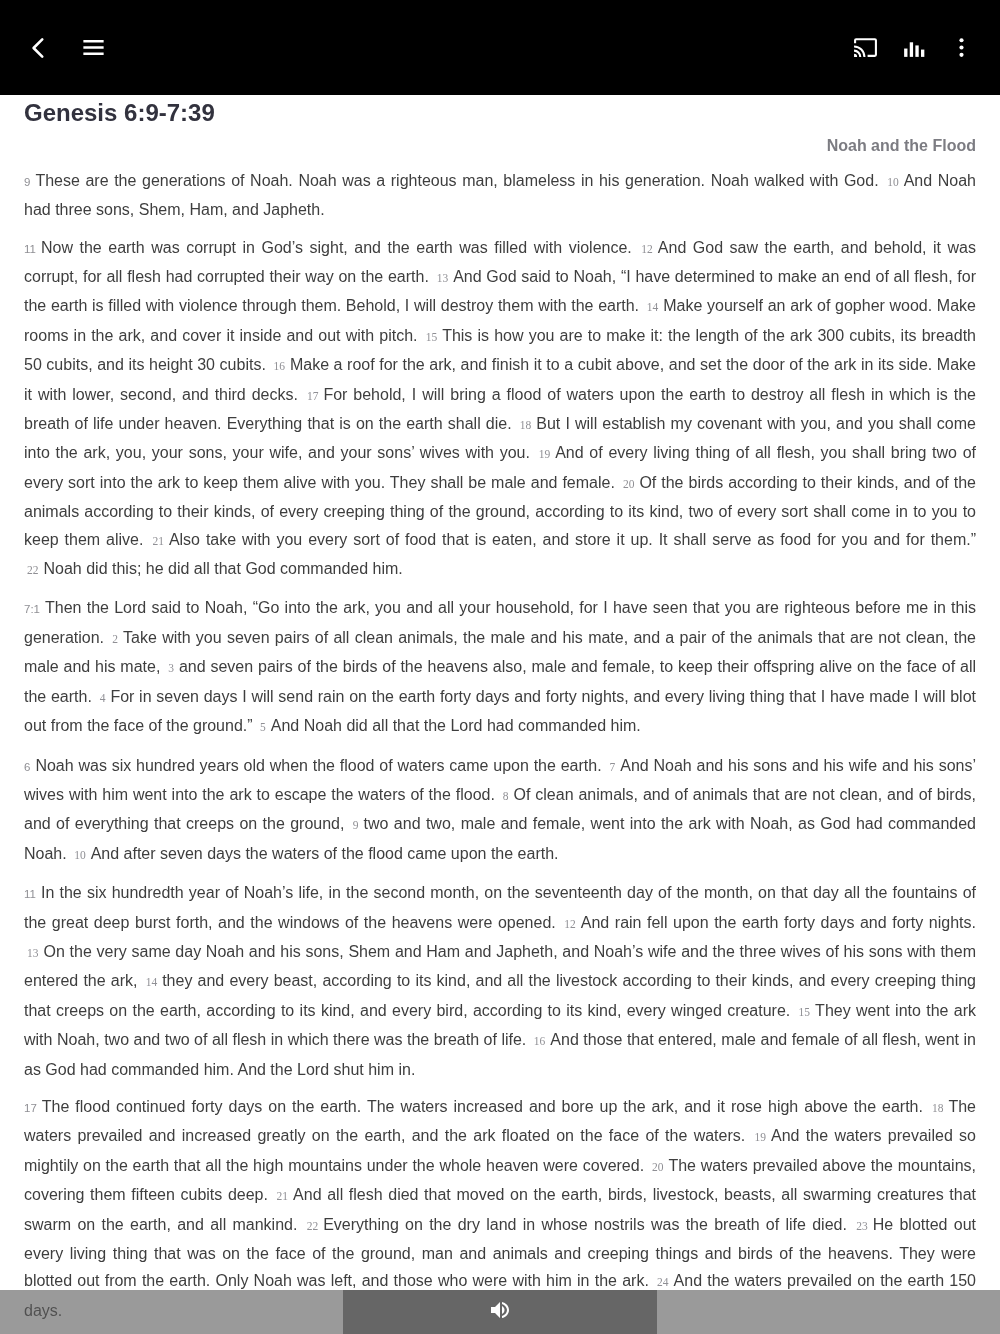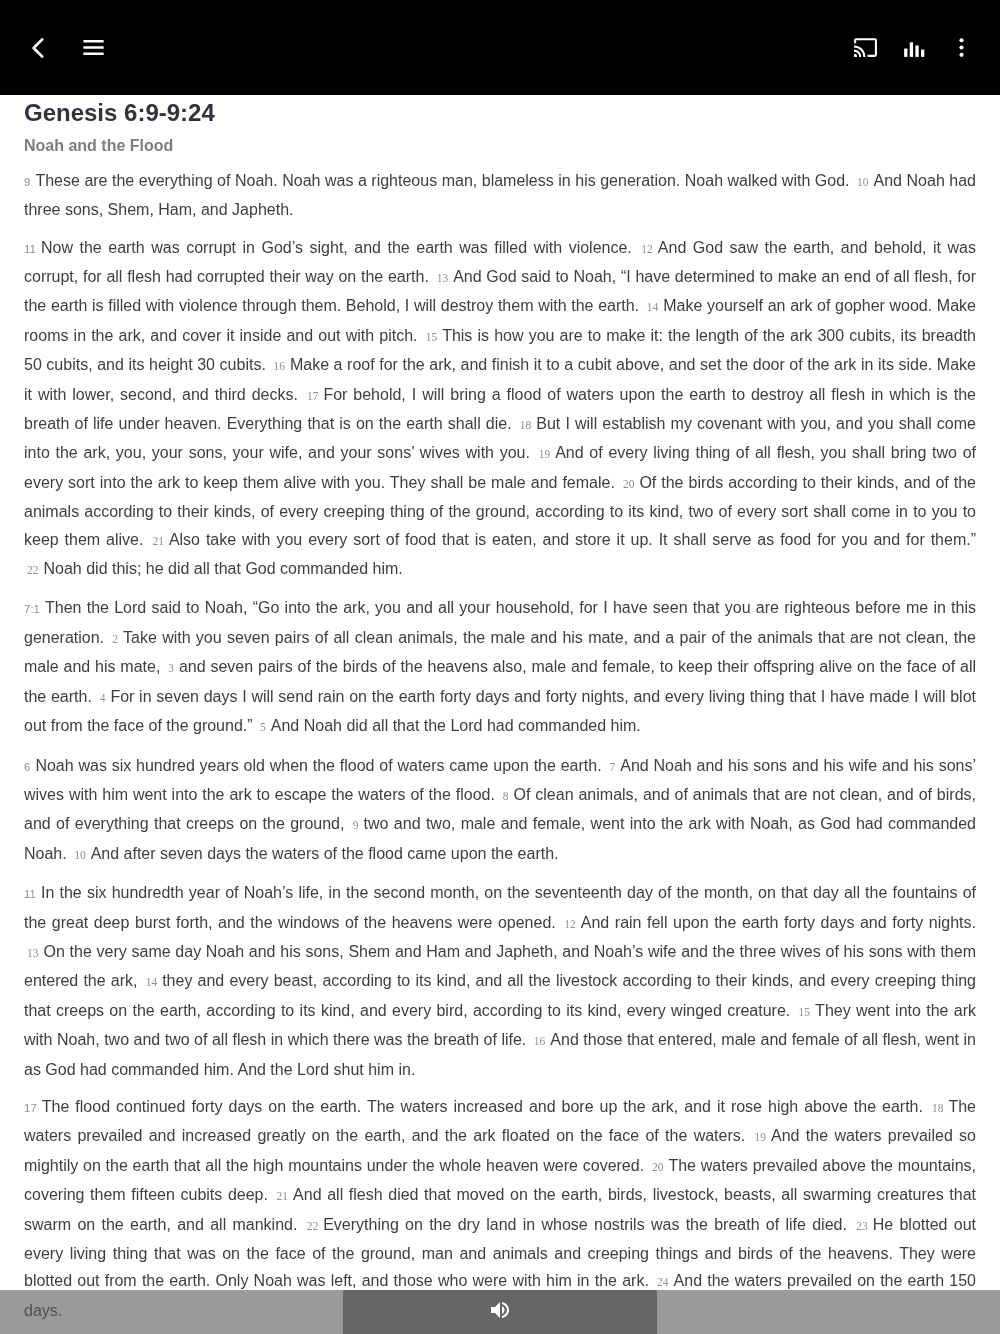--- a/index.html
+++ b/index.html
@@ -21,21 +21,21 @@
 
   
   .content { padding:0 24px; background:#fff; }
   .chapter-title {
     font-size:24px; font-weight:bold; color:#32323e;
     line-height:1.2; margin:14px 0 8px;
   }
   .chapter-title:first-child { margin-top:4px; }
   .section-heading {
     font-size:16px; font-weight:bold; color:#7c7c82;
-    line-height:1.25; margin:0 0 11px;
+    line-height:1.25; margin:0 0 11px;text-align:right;
   }
   .verse-paragraph {
     font-size:16px; line-height:27.4px; color:#3e3e3e;
     text-align:justify; margin:0 0 10px;
   }
   .vnum {
     font-size:11.5px; color:#8f8f94; margin-right:5px;
   }
   .vnum:not(:first-child) { margin-left:3px;font-family:Liberation Serif, serif; }
 
@@ -97,23 +97,23 @@
             <circle cx="12" cy="5" r="2"></circle>
             <circle cx="12" cy="12" r="2"></circle>
             <circle cx="12" cy="19" r="2"></circle>
           </svg>
       </span>
     </button>
   </div>
 </header>
 
 <main class="content" id="scripture">
-    <h1 class="chapter-title">Genesis 6:9-9:24</h1>
+    <h1 class="chapter-title">Genesis 6:9-7:39</h1>
     <h2 class="section-heading">Noah and the Flood</h2>
-    <p class="verse-paragraph"><span class="vnum">9</span><span class="vtext">These are the everything of Noah. Noah was a righteous man, blameless in his generation. Noah walked with God.</span> <span class="vnum">10</span><span class="vtext">And Noah had three sons, Shem, Ham, and Japheth.</span> </p>
+    <p class="verse-paragraph"><span class="vnum">9</span><span class="vtext">These are the generations of Noah. Noah was a righteous man, blameless in his generation. Noah walked with God.</span> <span class="vnum">10</span><span class="vtext">And Noah had three sons, Shem, Ham, and Japheth.</span> </p>
     <p class="verse-paragraph"><span class="vnum">11</span><span class="vtext">Now the earth was corrupt in God’s sight, and the earth was filled with violence.</span> <span class="vnum">12</span><span class="vtext">And God saw the earth, and behold, it was corrupt, for all flesh had corrupted their way on the earth.</span> <span class="vnum">13</span><span class="vtext">And God said to Noah, “I have determined to make an end of all flesh, for the earth is filled with violence through them. Behold, I will destroy them with the earth.</span> <span class="vnum">14</span><span class="vtext">Make yourself an ark of gopher wood. Make rooms in the ark, and cover it inside and out with pitch.</span> <span class="vnum">15</span><span class="vtext">This is how you are to make it: the length of the ark 300 cubits, its breadth 50 cubits, and its height 30 cubits.</span> <span class="vnum">16</span><span class="vtext">Make a roof for the ark, and finish it to a cubit above, and set the door of the ark in its side. Make it with lower, second, and third decks.</span> <span class="vnum">17</span><span class="vtext">For behold, I will bring a flood of waters upon the earth to destroy all flesh in which is the breath of life under heaven. Everything that is on the earth shall die.</span> <span class="vnum">18</span><span class="vtext">But I will establish my covenant with you, and you shall come into the ark, you, your sons, your wife, and your sons’ wives with you.</span> <span class="vnum">19</span><span class="vtext">And of every living thing of all flesh, you shall bring two of every sort into the ark to keep them alive with you. They shall be male and female.</span> <span class="vnum">20</span><span class="vtext">Of the birds according to their kinds, and of the animals according to their kinds, of every creeping thing of the ground, according to its kind, two of every sort shall come in to you to keep them alive.</span> <span class="vnum">21</span><span class="vtext">Also take with you every sort of food that is eaten, and store it up. It shall serve as food for you and for them.”</span> <span class="vnum">22</span><span class="vtext">Noah did this; he did all that God commanded him.</span> </p>
     <p class="verse-paragraph"><span class="vnum">7:1</span><span class="vtext">Then the Lord said to Noah, “Go into the ark, you and all your household, for I have seen that you are righteous before me in this generation.</span> <span class="vnum">2</span><span class="vtext">Take with you seven pairs of all clean animals, the male and his mate, and a pair of the animals that are not clean, the male and his mate,</span> <span class="vnum">3</span><span class="vtext">and seven pairs of the birds of the heavens also, male and female, to keep their offspring alive on the face of all the earth.</span> <span class="vnum">4</span><span class="vtext">For in seven days I will send rain on the earth forty days and forty nights, and every living thing that I have made I will blot out from the face of the ground.”</span> <span class="vnum">5</span><span class="vtext">And Noah did all that the Lord had commanded him.</span> </p>
     <p class="verse-paragraph"><span class="vnum">6</span><span class="vtext">Noah was six hundred years old when the flood of waters came upon the earth.</span> <span class="vnum">7</span><span class="vtext">And Noah and his sons and his wife and his sons’ wives with him went into the ark to escape the waters of the flood.</span> <span class="vnum">8</span><span class="vtext">Of clean animals, and of animals that are not clean, and of birds, and of everything that creeps on the ground,</span> <span class="vnum">9</span><span class="vtext">two and two, male and female, went into the ark with Noah, as God had commanded Noah.</span> <span class="vnum">10</span><span class="vtext">And after seven days the waters of the flood came upon the earth.</span> </p>
     <p class="verse-paragraph"><span class="vnum">11</span><span class="vtext">In the six hundredth year of Noah’s life, in the second month, on the seventeenth day of the month, on that day all the fountains of the great deep burst forth, and the windows of the heavens were opened.</span> <span class="vnum">12</span><span class="vtext">And rain fell upon the earth forty days and forty nights.</span> <span class="vnum">13</span><span class="vtext">On the very same day Noah and his sons, Shem and Ham and Japheth, and Noah’s wife and the three wives of his sons with them entered the ark,</span> <span class="vnum">14</span><span class="vtext">they and every beast, according to its kind, and all the livestock according to their kinds, and every creeping thing that creeps on the earth, according to its kind, and every bird, according to its kind, every winged creature.</span> <span class="vnum">15</span><span class="vtext">They went into the ark with Noah, two and two of all flesh in which there was the breath of life.</span> <span class="vnum">16</span><span class="vtext">And those that entered, male and female of all flesh, went in as God had commanded him. And the Lord shut him in.</span> </p>
     <p class="verse-paragraph"><span class="vnum">17</span><span class="vtext">The flood continued forty days on the earth. The waters increased and bore up the ark, and it rose high above the earth.</span> <span class="vnum">18</span><span class="vtext">The waters prevailed and increased greatly on the earth, and the ark floated on the face of the waters.</span> <span class="vnum">19</span><span class="vtext">And the waters prevailed so mightily on the earth that all the high mountains under the whole heaven were covered.</span> <span class="vnum">20</span><span class="vtext">The waters prevailed above the mountains, covering them fifteen cubits deep.</span> <span class="vnum">21</span><span class="vtext">And all flesh died that moved on the earth, birds, livestock, beasts, all swarming creatures that swarm on the earth, and all mankind.</span> <span class="vnum">22</span><span class="vtext">Everything on the dry land in whose nostrils was the breath of life died.</span> <span class="vnum">23</span><span class="vtext">He blotted out every living thing that was on the face of the ground, man and animals and creeping things and birds of the heavens. They were blotted out from the earth. Only Noah was left, and those who were with him in the ark.</span> <span class="vnum">24</span><span class="vtext">And the waters prevailed on the earth 150 days.</span> </p>
   </main>
 
 <div class="audiobar">
   <div class="audiopill">
     <span>

